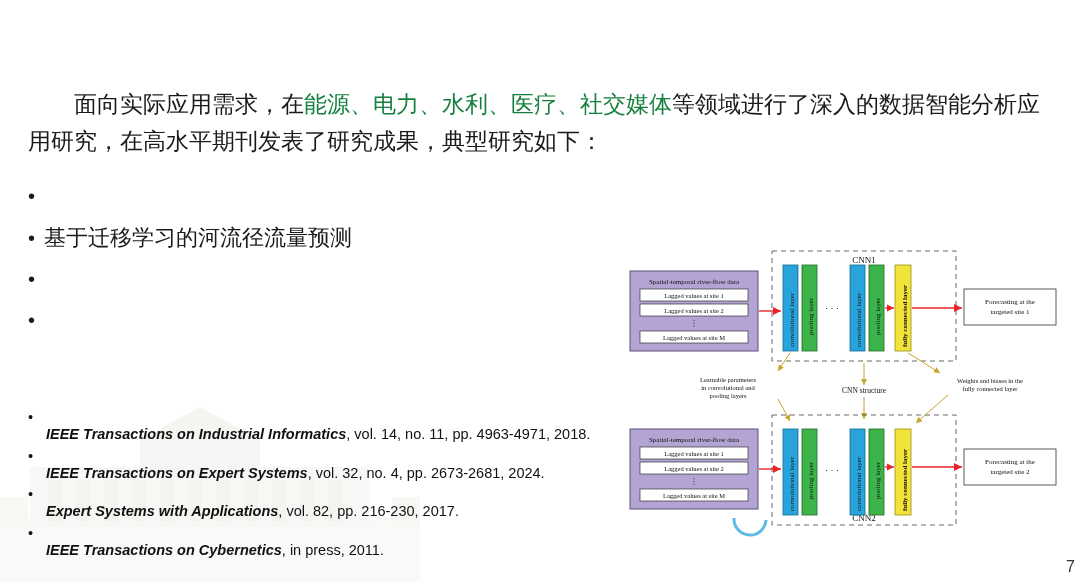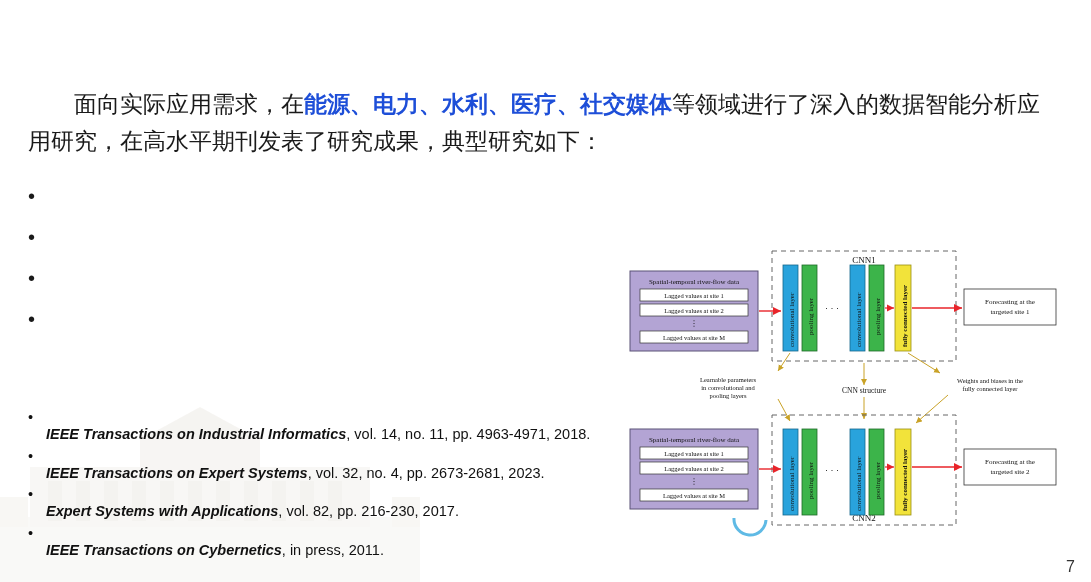--- a/index.html
+++ b/index.html
@@ -42,22 +42,22 @@
     position: absolute;
     left: 28px;
     top: 86px;
     width: 1030px;
     font-size: 23px;
     line-height: 37px;
     color: #1a1a1a;
   }
   .para .indent { display: inline-block; width: 46px; }
   .hl {
-    color: #1d4ed8;
-    font-weight: bold;
+    color: #15803d;
+    font-weight: normal;
   }
   .bullets {
     position: absolute;
     left: 28px;
     top: 176px;
     width: 590px;
   }
   .bullet {
     font-size: 22px;
     line-height: 41px;
@@ -158,37 +158,38 @@
   <div class="para">
     <span class="indent"></span><span>面向实际应用需求，在</span><span class="hl">能源、电力、水利、医疗、社交媒体</span><span>等领域进行了深入的数据智能分析应用研究，在高水平期刊发表了研究成果，典型研究如下：</span>
   </div>
 
   <div class="bullets">
     <div class="bullet">
       <span class="dot">•</span>
     </div>
     <div class="bullet">
       <span class="dot">•</span>
+      <span>基于迁移学习的河流径流量预测</span>
     </div>
     <div class="bullet">
       <span class="dot">•</span>
     </div>
     <div class="bullet">
       <span class="dot">•</span>
     </div>
   </div>
 
   <div class="refs">
     <div class="ref">
       <span class="rdot">•</span>
       <span class="rtxt"><i>IEEE Transactions on Industrial Informatics</i><span>, vol. 14, no. 11, pp. 4963-4971, 2018.</span></span>
     </div>
     <div class="ref">
       <span class="rdot">•</span>
-      <span class="rtxt"><i>IEEE Transactions on Expert Systems</i><span>, vol. 32, no. 4, pp. 2673-2681, 2023.</span></span>
+      <span class="rtxt"><i>IEEE Transactions on Expert Systems</i><span>, vol. 32, no. 4, pp. 2673-2681, 2024.</span></span>
     </div>
     <div class="ref">
       <span class="rdot">•</span>
       <span class="rtxt"><i>Expert Systems with Applications</i><span>, vol. 82, pp. 216-230, 2017.</span></span>
     </div>
     <div class="ref">
       <span class="rdot">•</span>
       <span class="rtxt"><i>IEEE Transactions on Cybernetics</i><span>, in press, 2011.</span></span>
     </div>
   </div>

